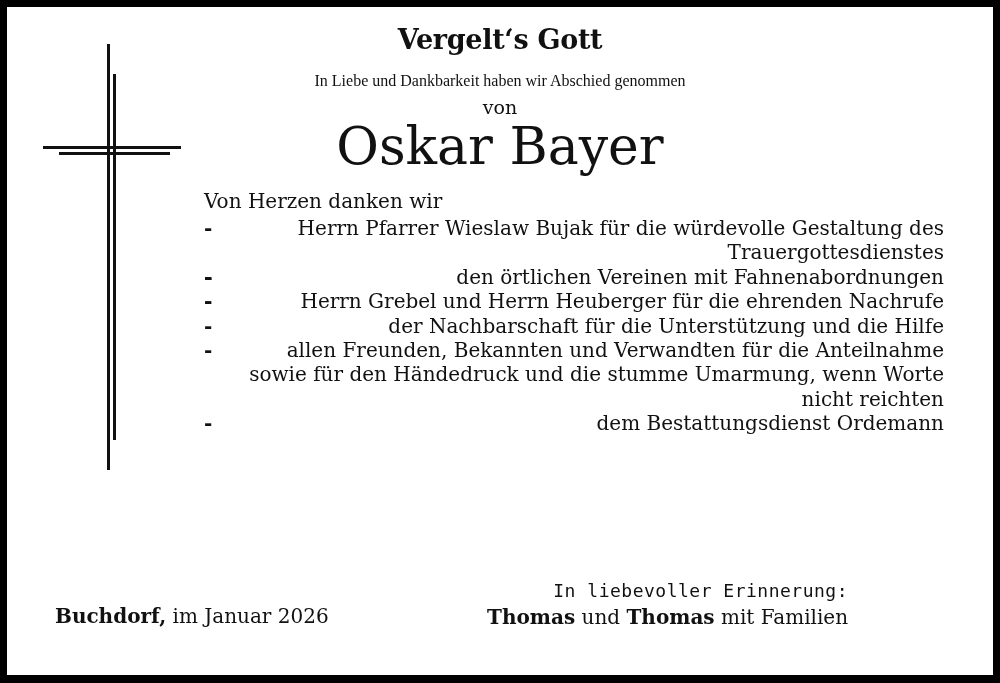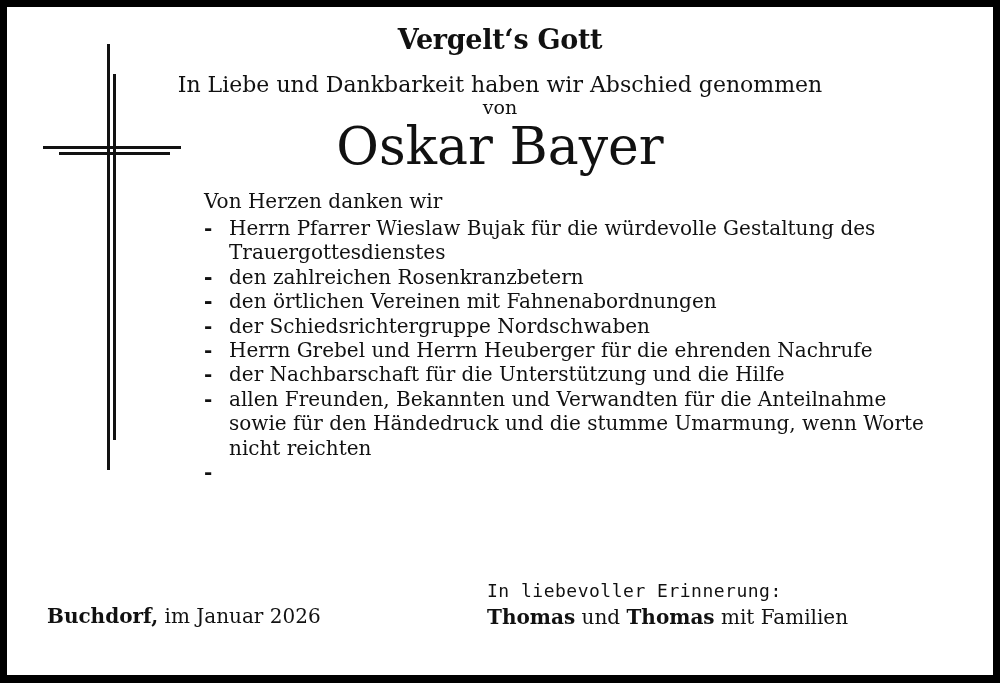--- a/index.html
+++ b/index.html
@@ -1,29 +1,29 @@
 <!DOCTYPE html>
 <html><head>
 <meta charset="utf-8">
 <style>
   html, body { margin:0; padding:0; }
   body { width:1000px; height:683px; background:#000; position:relative; overflow:hidden; }
   .card { position:absolute; left:7px; top:7px; width:986px; height:668px; background:#fff; }
-  .serif { font-family: "DejaVu Serif", "Liberation Serif", serif; color:#111; }
+  .serif { font-family: "DejaVu Serif", "Liberation Serif", serif; color:#111;text-align:right; }
   .cross div { position:absolute; background:#111; }
   .title { position:absolute; left:0; width:1000px; text-align:center; }
   #t1 { top:24px; font-size:27px; font-weight:bold; letter-spacing:-0.3px; }
-  #t2 { top:72px; font-size:22px; }
+  #t2 { top:72px; font-size:16px;font-family:Liberation Serif, serif; }
   #t3 { top:96px; font-size:19px; }
   #t4 { top:116px; font-size:52px; font-weight:normal; letter-spacing:0px; }
   .intro { position:absolute; left:204px; top:189px; font-size:20px; }
   ul.thanks { position:absolute; left:204px; top:216px; margin:0; padding:0; list-style:none; font-size:20px; line-height:24.4px; width:740px; }
   ul.thanks li { position:relative; padding-left:25px; }
   ul.thanks li .dash { position:absolute; left:0; top:0; font-weight:bold; }
-  .foot-left { position:absolute; left:47px; top:604px; font-size:20px; }
+  .foot-left { position:absolute; left:55px; top:604px; font-size:20px; }
   .foot-right { position:absolute; left:487px; top:578px; font-size:20px; line-height:26px; }
   .mono { font-family: "DejaVu Sans Mono", "Liberation Mono", monospace; font-size:18px; letter-spacing:0.5px; }
   b { font-weight:bold; }
 </style>
 </head>
 <body>
 
 <div class="card"></div>
 
 <div class="cross">
@@ -36,28 +36,28 @@
 <div id="t1" class="title serif">Vergelt‘s Gott</div>
 <div id="t2" class="title serif">In Liebe und Dankbarkeit haben wir Abschied genommen</div>
 <div id="t3" class="title serif">von</div>
 <div id="t4" class="title serif">Oskar Bayer</div>
 
 <div class="intro serif">Von Herzen danken wir</div>
 
 <ul class="thanks serif">
   <li><span class="dash">-</span><span>Herrn Pfarrer Wieslaw Bujak für die würdevolle Gestaltung des Trauergottesdienstes</span></li>
   <li><span class="dash">-</span></li>
-  <li><span class="dash">-</span><span>den zahlreichen Rosenkranzbetern</span></li>
+  <li><span class="dash">-</span></li>
   <li><span class="dash">-</span></li>
   <li><span class="dash">-</span><span>den örtlichen Vereinen mit Fahnenabordnungen</span></li>
-  <li><span class="dash">-</span><span>der Schiedsrichtergruppe Nordschwaben</span></li>
+  <li><span class="dash">-</span></li>
   <li><span class="dash">-</span><span>Herrn Grebel und Herrn Heuberger für die ehrenden Nachrufe</span></li>
   <li><span class="dash">-</span><span>der Nachbarschaft für die Unterstützung und die Hilfe</span></li>
   <li><span class="dash">-</span><span>allen Freunden, Bekannten und Verwandten für die Anteilnahme sowie für den Händedruck und die stumme Umarmung, wenn Worte nicht reichten</span></li>
-  <li><span class="dash">-</span></li>
+  <li><span class="dash">-</span><span>dem Bestattungsdienst Ordemann</span></li>
 </ul>
 
 <div class="foot-left serif">
   <b>Buchdorf,</b>
   <span>im Januar 2026</span>
 </div>
 
 <div class="foot-right serif">
   <div class="mono">In liebevoller Erinnerung:</div>
   <div>

